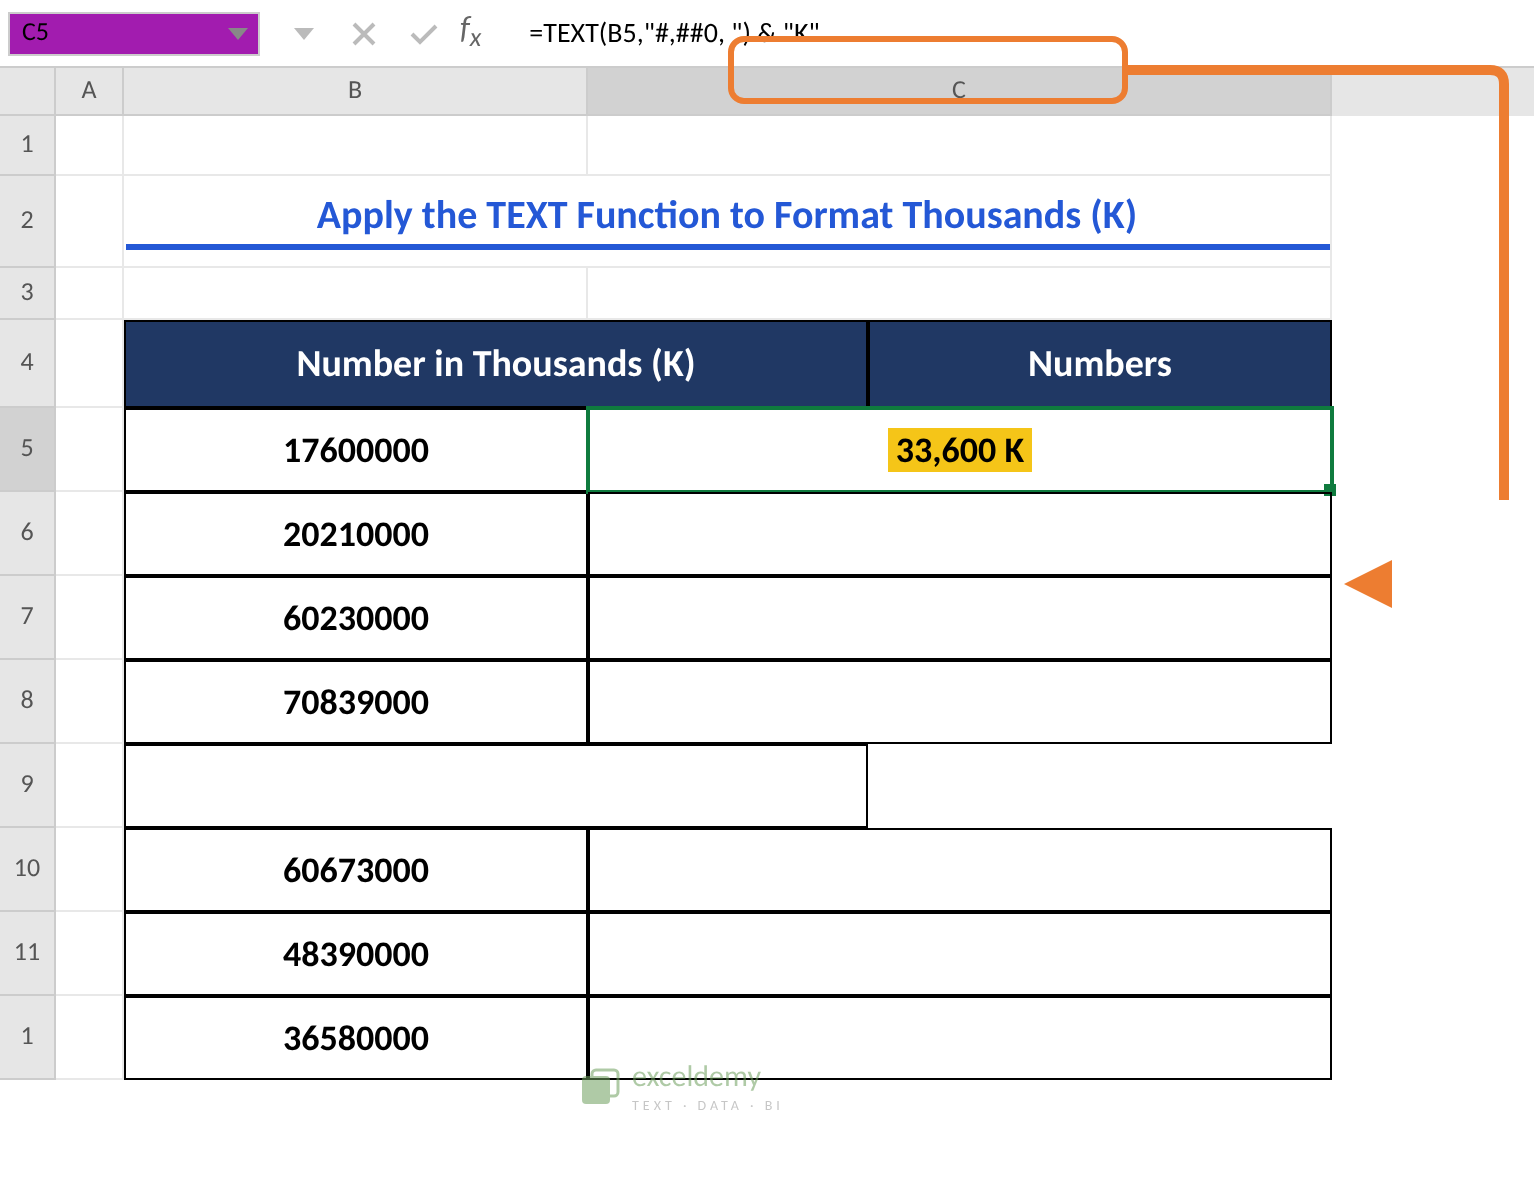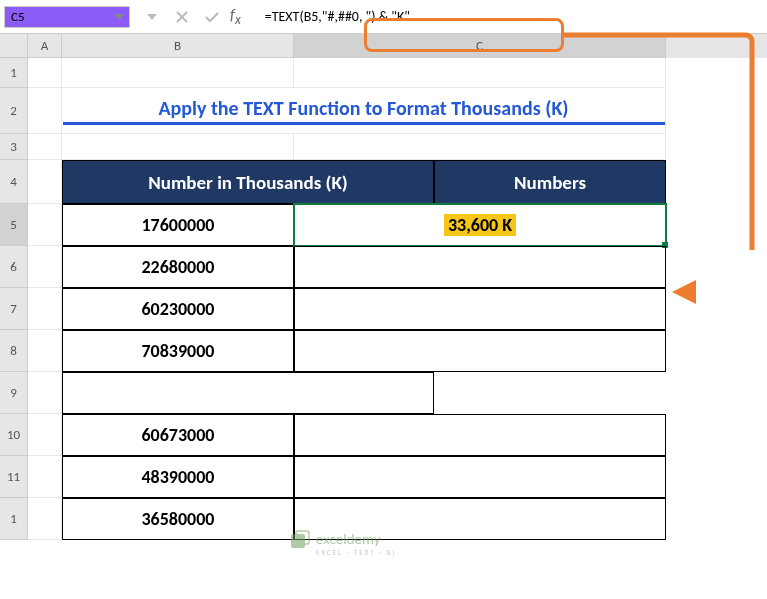--- a/index.html
+++ b/index.html
@@ -16,21 +16,21 @@
       align-items: center;
       height: 34px;
       border-bottom: 1px solid #ccc;
       background: #fff;
       padding: 0 4px;
     }
     .name-box {
       width: 126px;
       height: 22px;
       border: 1px solid #ccc;
-      background: #8b5cf6;
+      background: #a21caf;
       display: flex;
       align-items: center;
       padding: 0 6px;
       font-size: 13px;
       position: relative;
     }
     .name-box-arrow {
       position: absolute;
       right: 2px;
       width: 16px;
@@ -191,21 +191,21 @@
       z-index: 10;
       pointer-events: none;
     }
     .row-header.active { background: #d2d2d2; }
     .col-header.active { background: #d2d2d2; }
     .watermark {
       position: absolute;
       top: 530px;
       left: 290px;
       display: flex;
-      align-items: flex-start;
+      align-items: center;
       gap: 6px;
       opacity: 0.55;
       font-size: 15px;
       color: #6fa05f;
     }
     .watermark .sub {
       font-size: 7px;
       letter-spacing: 2px;
       color: #999;
       display: block;
@@ -345,21 +345,21 @@
           </div>
         <div class="data-cell data-c col-C row-h-data selected-cell">
           <span class="highlight">33,600 K</span>
           <div class="fill-handle"></div>
         </div>
       </div>
 
       <div class="cell-row">
         <div class="cell col-A row-h-data"></div>
         <div class="data-cell data-b col-B row-h-data">
-            <span>22680000</span>
+            <span>20210000</span>
           </div>
         <div class="data-cell data-c col-C row-h-data">
             <span></span>
           </div>
       </div>
 
       <div class="cell-row">
         <div class="cell col-A row-h-data"></div>
         <div class="data-cell data-b col-B row-h-data">
             <span>60230000</span>
@@ -427,15 +427,15 @@
 
 <div class="callout-arrow"></div>
 
 <div class="watermark">
   <svg width="20" height="20" viewBox="0 0 20 20">
     <rect x="1" y="4" width="14" height="14" fill="#6fa05f" rx="2"></rect>
     <rect x="6" y="1" width="13" height="13" fill="none" stroke="#6fa05f" stroke-width="1.5" rx="2"></rect>
   </svg>
   <div>
     <span>exceldemy</span>
-    <span class="sub">EXCEL · TEXT · BI</span>
+    <span class="sub">TEXT · DATA · BI</span>
   </div>
 </div>
 
 </body></html>

